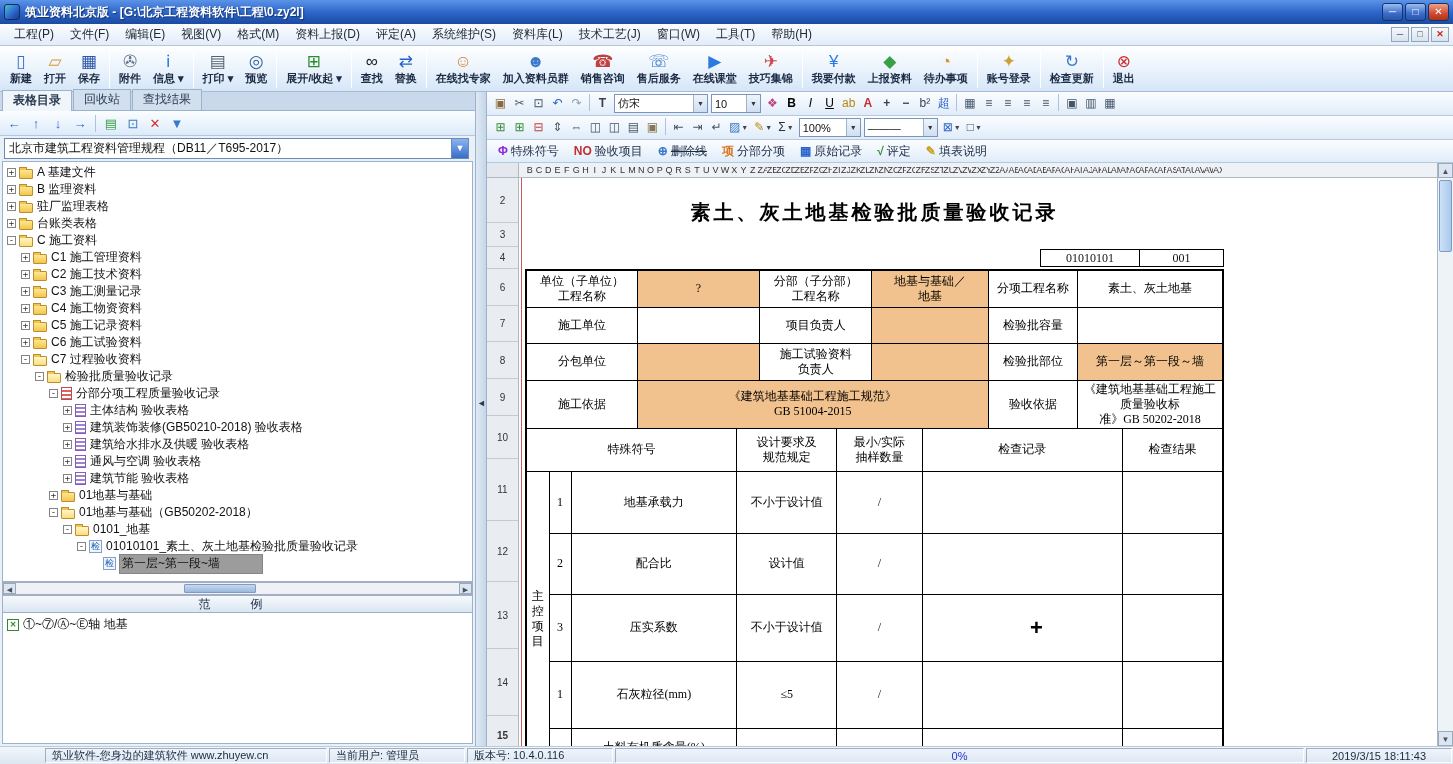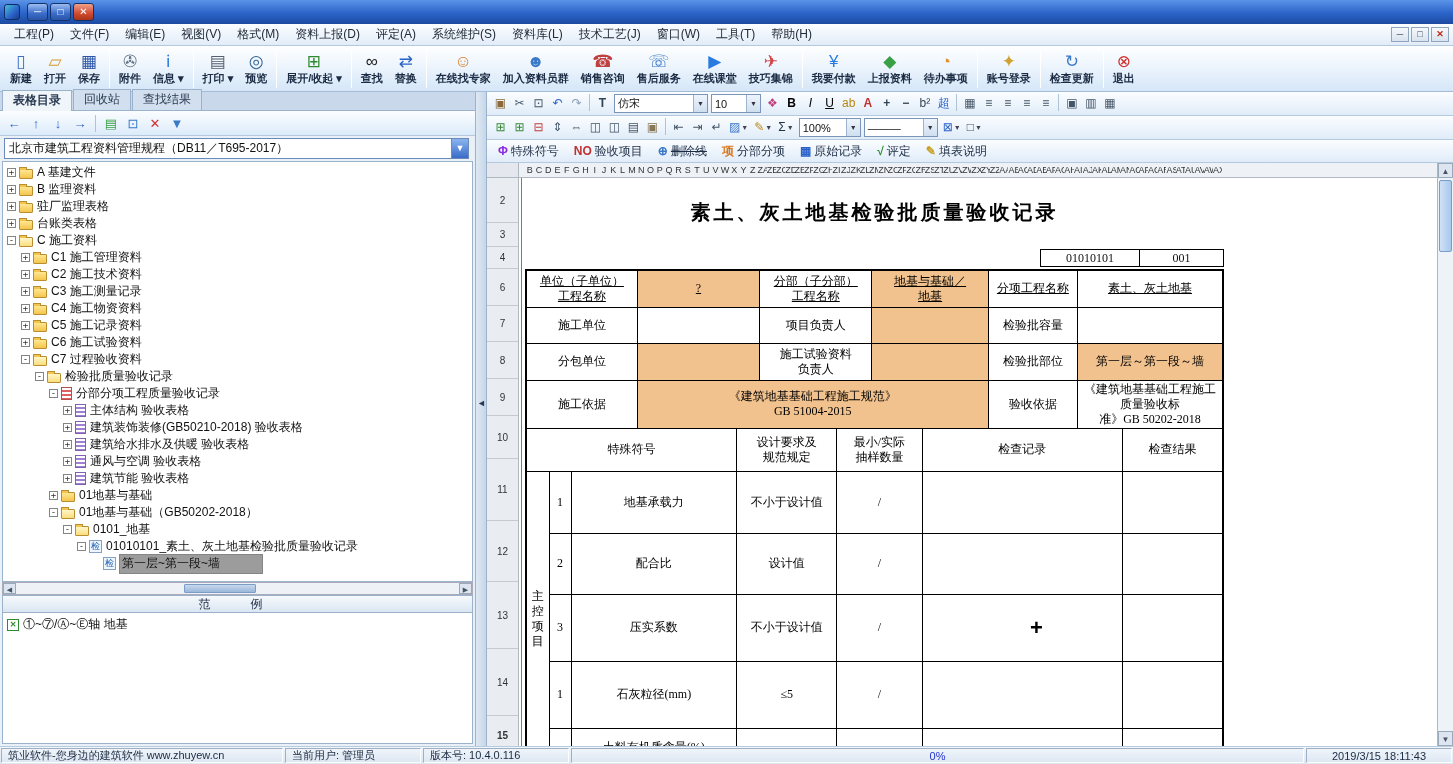--- a/index.html
+++ b/index.html
@@ -93,40 +93,41 @@
   .content{padding-left:6px;}
   .doc-title{width:699px;height:69px;display:flex;align-items:center;justify-content:center;font-size:20px;font-weight:bold;letter-spacing:3px;color:#000;}
   .code-row{width:699px;height:22px;display:flex;justify-content:flex-end;align-items:center;}
   .code-box{height:18px;border:1px solid #000;font-size:12px;line-height:16px;text-align:center;}
   .code-a{width:100px;} .code-b{width:84px;border-left:none;}
   table.form{border-collapse:collapse;table-layout:fixed;width:699px;border:2px solid #000;font-size:12px;color:#000;}
   table.form td{border:1px solid #000;padding:1px 2px;text-align:center;vertical-align:middle;white-space:pre-line;overflow:hidden;line-height:15px;}
   td.hl{background:#f2c28e;}
   td.name{text-align:left;padding-left:5px;}
   td.grp{word-break:break-all;line-height:16px;padding:4px 4px;}
-  tr.r6{height:37px;text-decoration:underline;} tr.r7{height:36px;} tr.r8{height:37px;} tr.r9{height:37px;} tr.r10{height:43px;}
+  tr.r6{height:37px;} tr.r7{height:36px;} tr.r8{height:37px;} tr.r9{height:37px;} tr.r10{height:43px;}
   .red-line{position:absolute;left:34px;top:15px;bottom:0;width:1px;background:#c65b5b;}
   .crosshair{position:absolute;left:543px;top:452px;font-size:22px;font-weight:bold;color:#000;font-family:"Liberation Sans",sans-serif;}
   .vscroll{width:16px;background:#eef3f8;border-left:1px solid #a8b8c8;display:flex;flex-direction:column;}
   .vscroll .arr{height:15px;font-size:8px;text-align:center;line-height:15px;color:#456;background:#dde6f0;border:1px solid #9ab;}
   .vscroll .thumb{height:72px;margin:2px 1px;background:linear-gradient(90deg,#cfe2f6,#a8c8ec);border:1px solid #7a9cc6;border-radius:2px;}
   .vscroll .track{flex:1;}
 
   
-  .statusbar{height:18px;background:linear-gradient(#f2f6fb,#dbe6f2);border-top:1px solid #b8cce0;display:flex;font-size:11px;color:#1a2a40;}
+  .statusbar{height:18px;background:linear-gradient(#f2f6fb,#dbe6f2);border-top:1px solid #b8cce0;display:flex;font-size:11px;color:#1a2a40;padding-left:44px;}
   .sb{border:1px solid;border-color:#9fb0c4 #fbfdff #fbfdff #9fb0c4;margin:1px;padding:0 6px;display:flex;align-items:center;white-space:nowrap;overflow:hidden;}
   .sb-brand{width:282px;} .sb-user{width:136px;} .sb-version{width:146px;}
   .sb-progress{flex:1;justify-content:center;color:#2233cc;}
   .sb-time{width:146px;justify-content:center;}
 </style>
 </head>
 <body>
 
 <div class="titlebar">
   <div class="app-ico"></div>
+  <div class="title-text">筑业资料北京版 - [G:\北京工程资料软件\工程\0.zy2l]</div>
   <div id="win-controls" class="row">
       <div class="win-btn">─</div>
       <div class="win-btn">□</div>
       <div class="win-btn close">✕</div>
     </div>
 </div>
 
 <div class="menubar">
   <div id="menu-items" class="row">
       <span class="menu-item">工程(P)</span>

